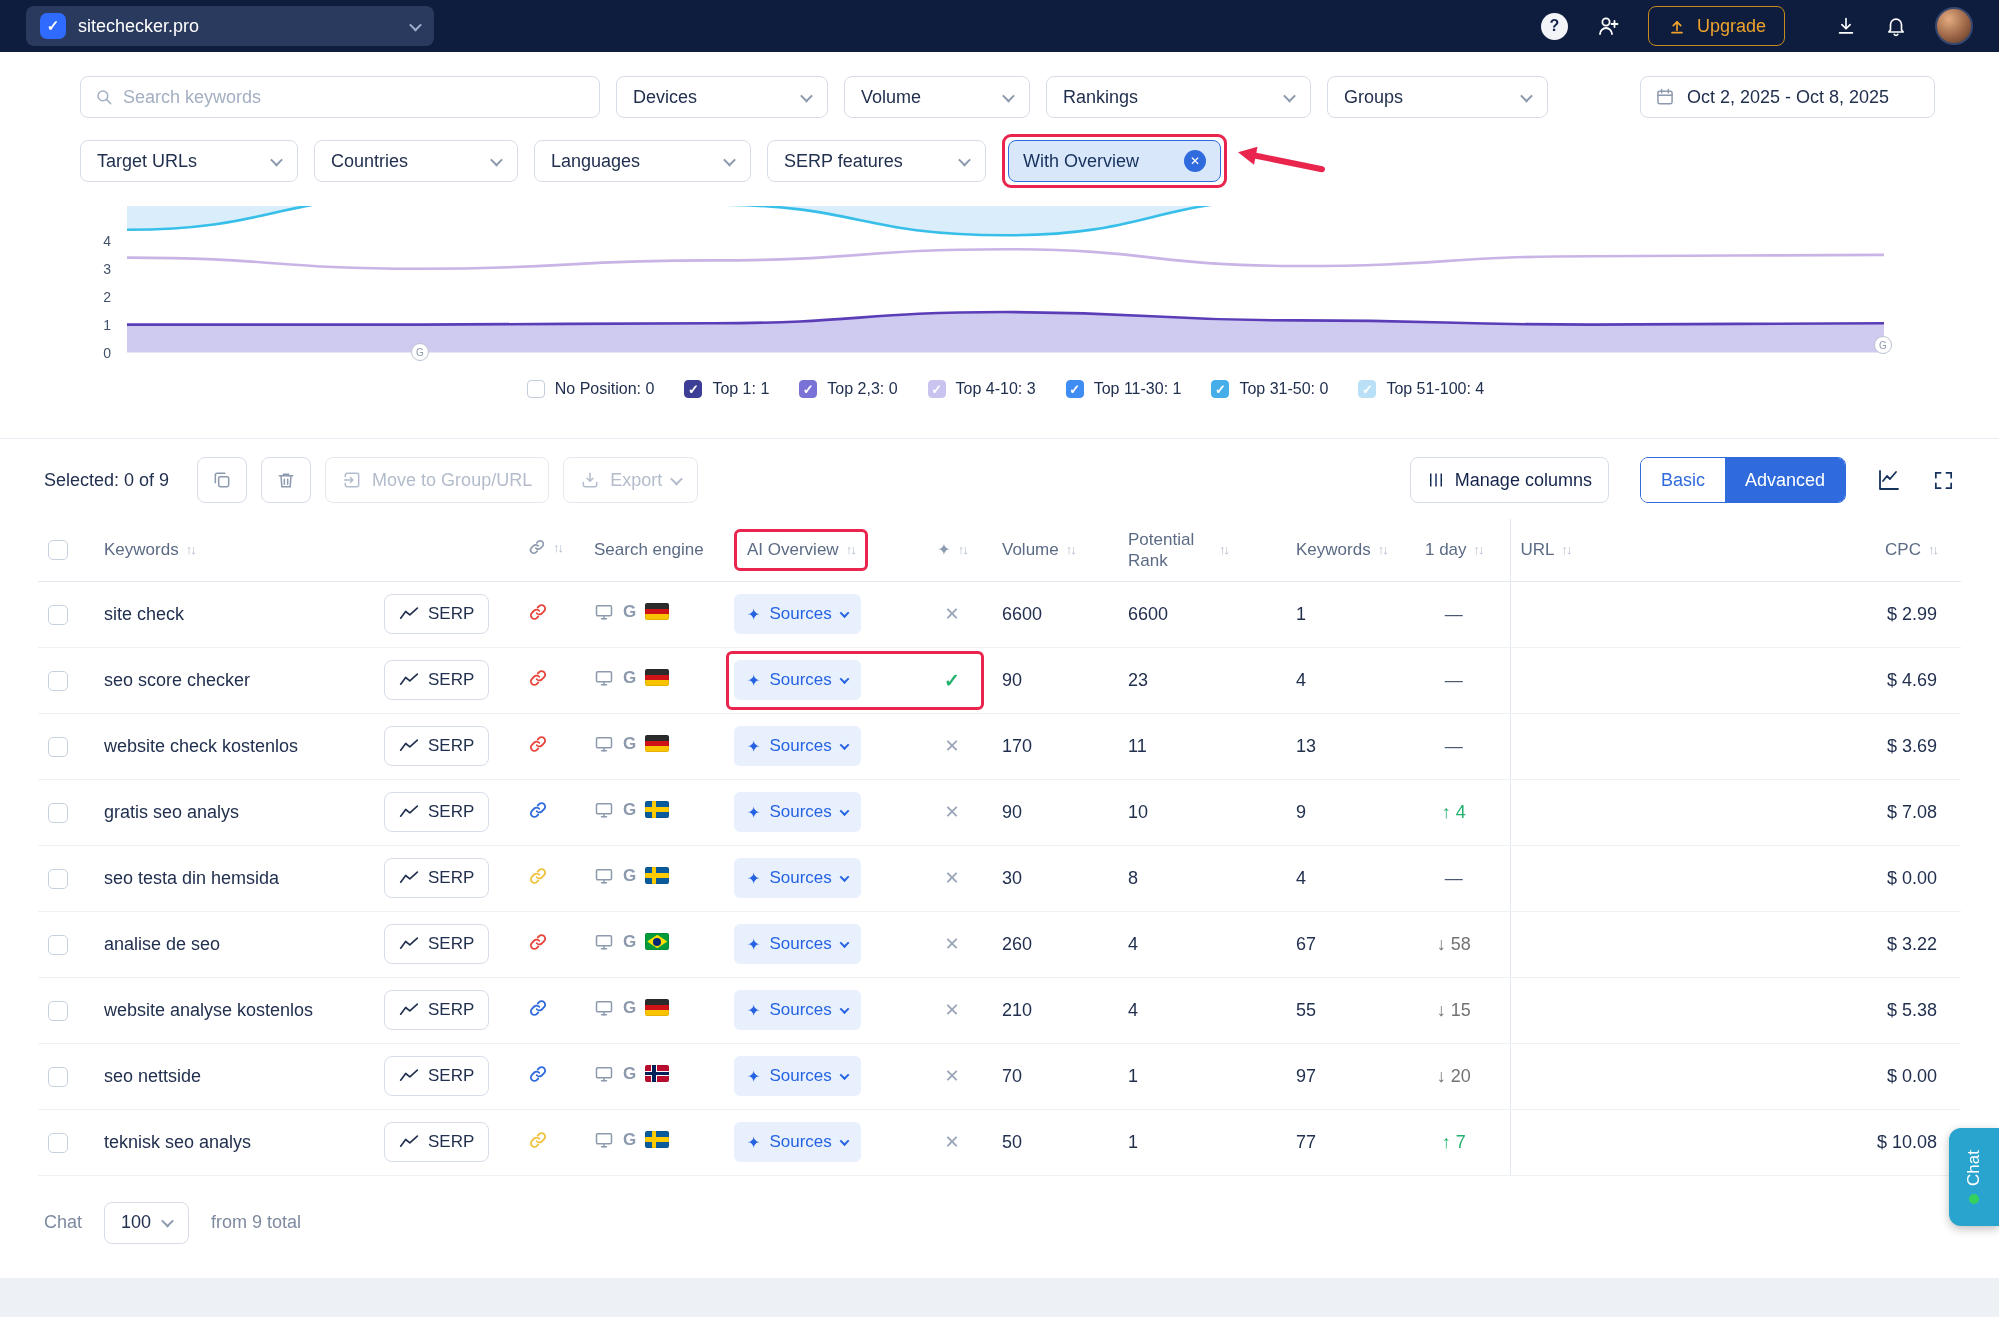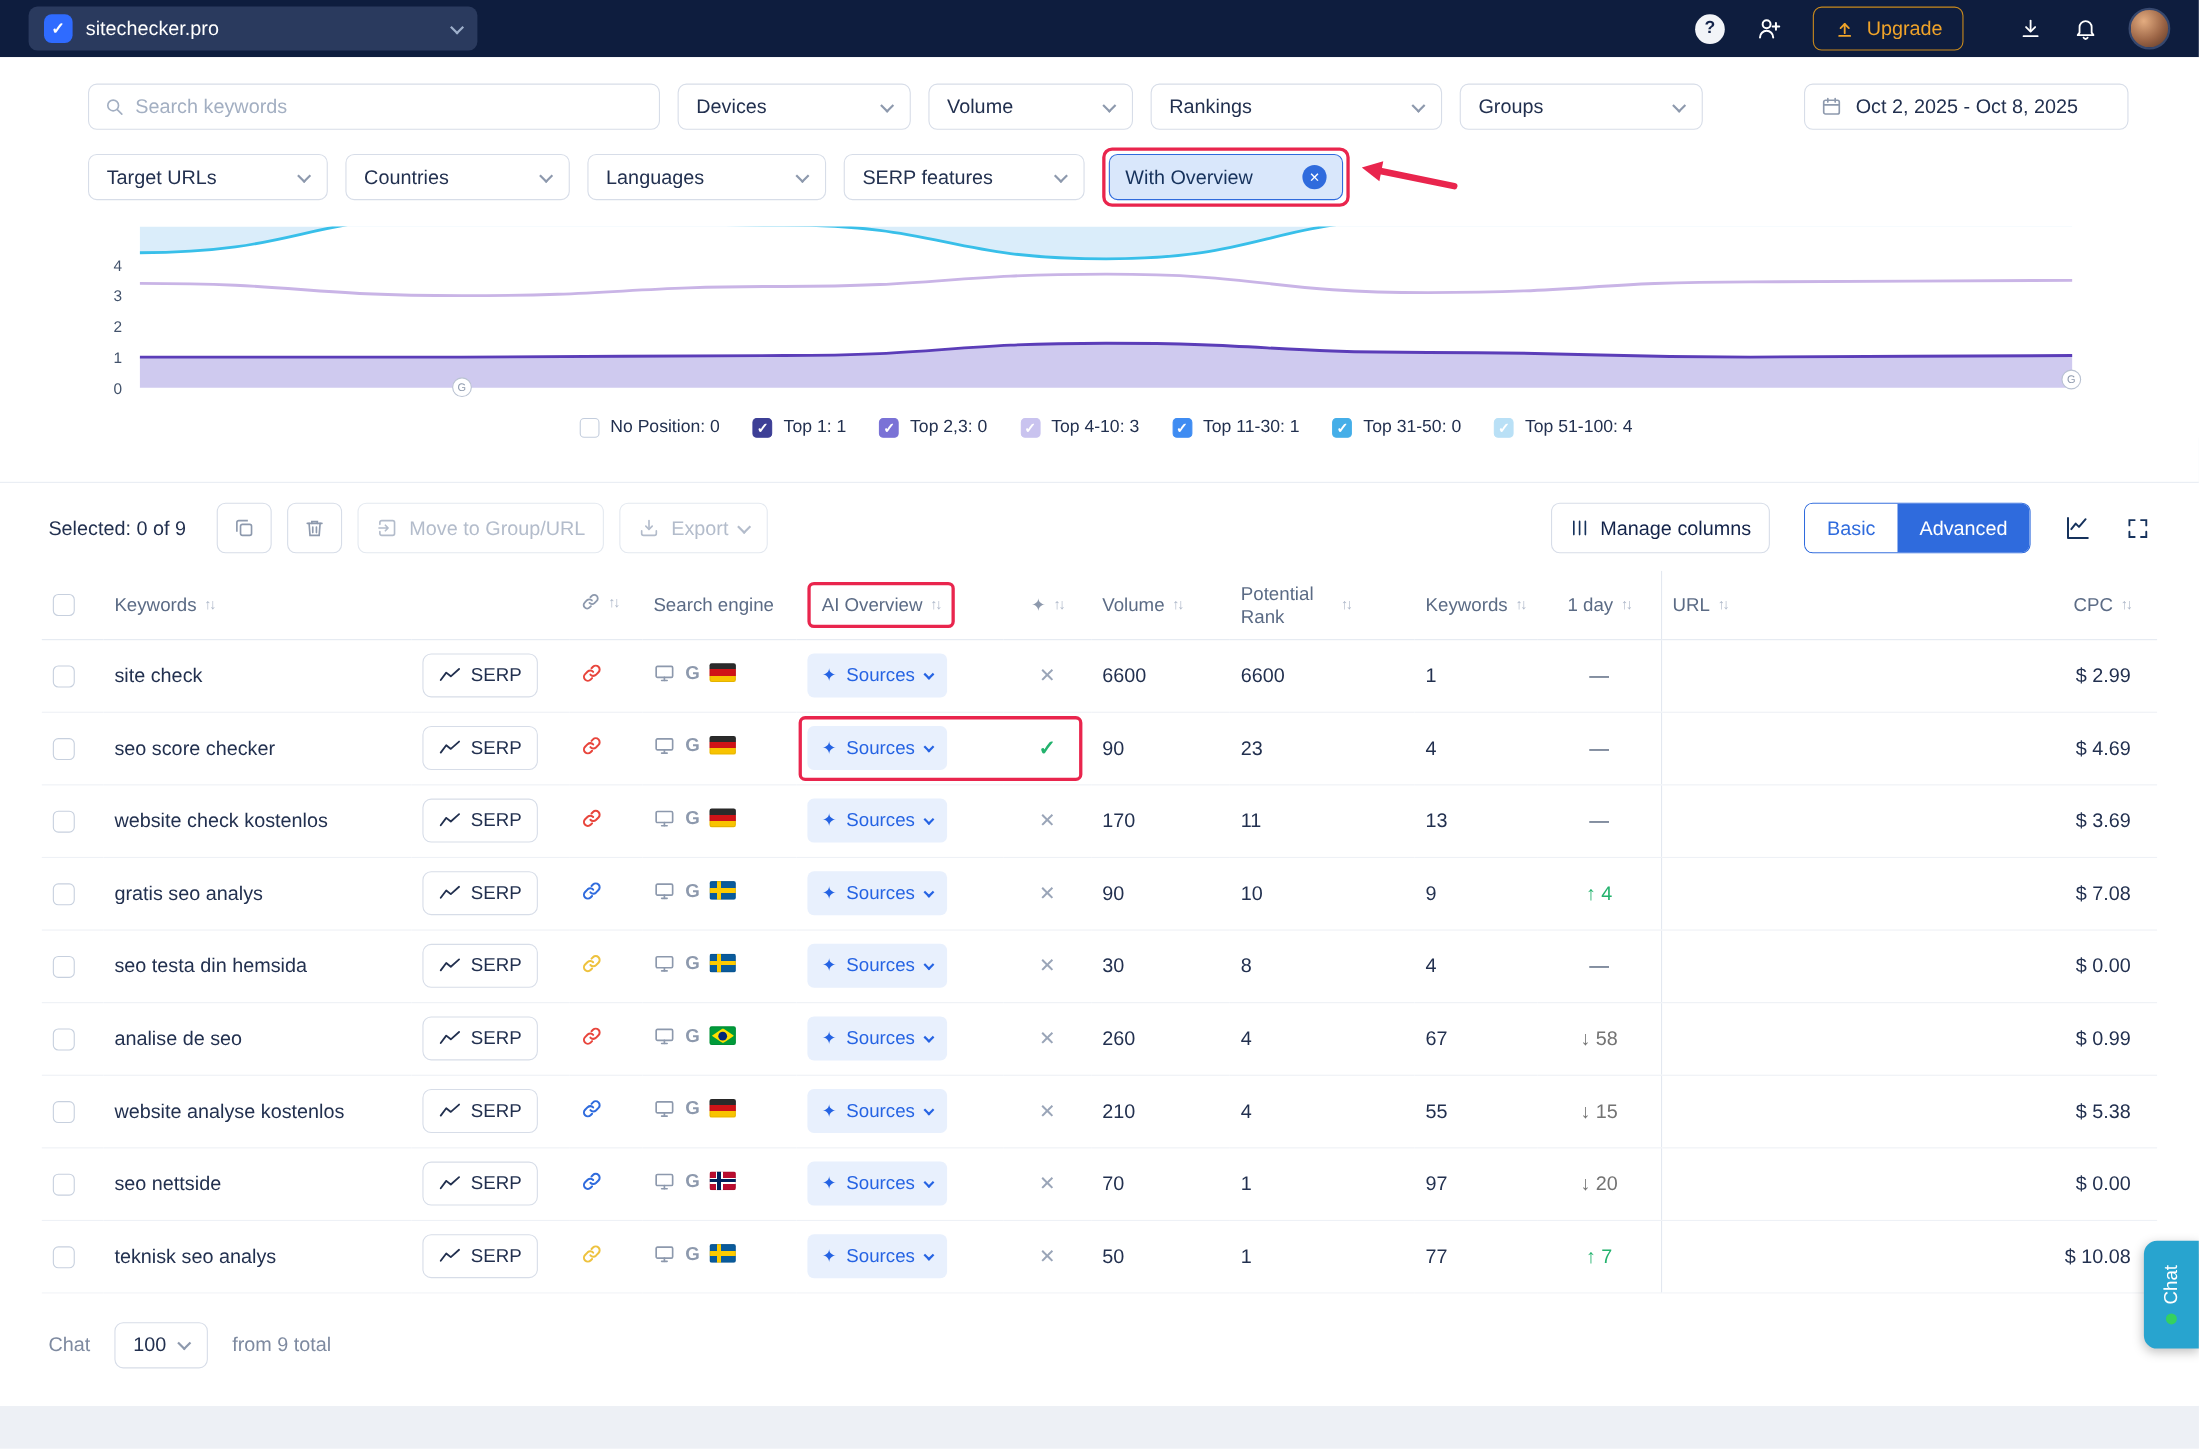--- a/index.html
+++ b/index.html
@@ -700,21 +700,21 @@
         <span>Sources</span>
         <span class="chev chev-blue"></span>
       </button>
     </td>
     <td class="cell-spark"><span class="ai-mark mark-x">✕</span></td>
     <td>260</td>
     <td>4</td>
     <td>67</td>
     <td class="cell-oneday"><span class="change chg-down">↓ 58</span></td>
     <td class="cell-url"></td>
-    <td class="cell-cpc">$ 0.99</td>
+    <td class="cell-cpc">$ 3.22</td>
   </tr>
 
   <tr class="data-row">
     <td><span class="checkbox"></span></td>
     <td><span>website analyse kostenlos</span></td>
     <td>
       <button class="serp-btn">
         <svg width="20" height="16" viewBox="0 0 24 18" fill="none" stroke="#22304f" stroke-width="2" stroke-linecap="round" stroke-linejoin="round">
                     <polyline points="2,14 8,6 13,10 22,2"></polyline>
                   </svg>

